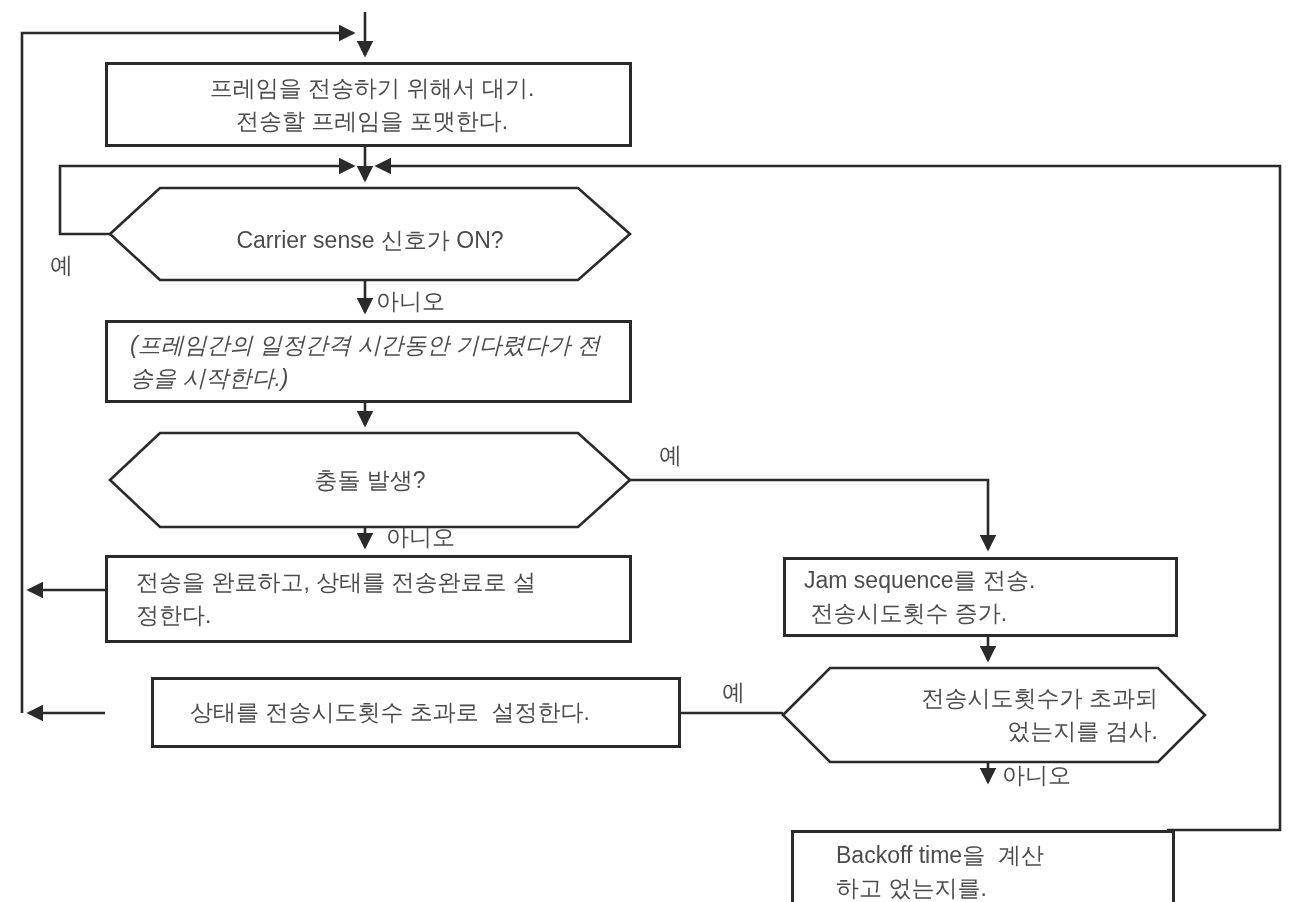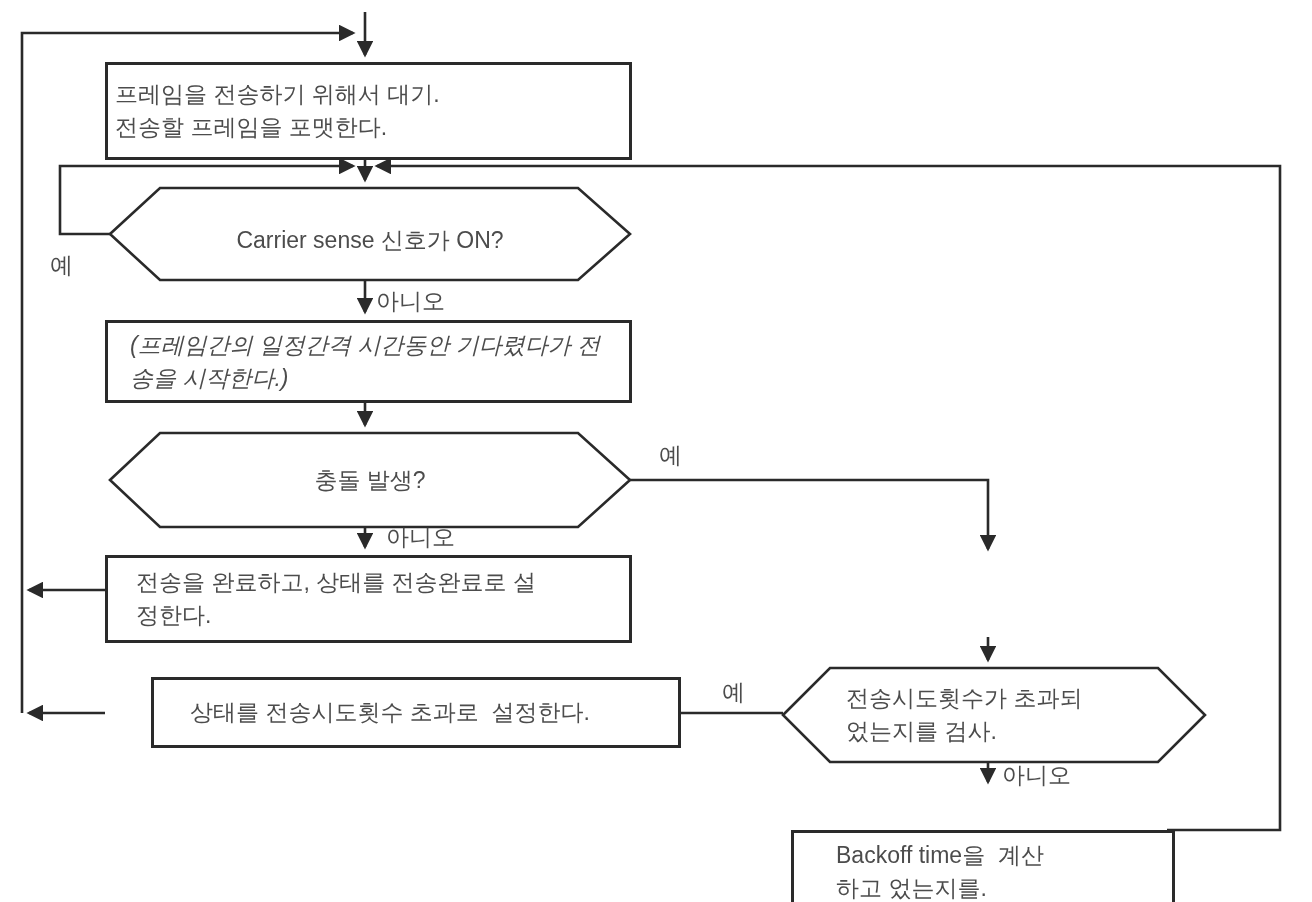--- a/index.html
+++ b/index.html
@@ -35,20 +35,21 @@
   }
   .hex-label {
     position: absolute;
     display: flex;
     flex-direction: column;
     justify-content: center;
     font-size: 23px;
     line-height: 33px;
     white-space: pre-wrap;
     pointer-events: none;
+    align-items: flex-end;
   }
   .hex-label.center { align-items: center; }
   .edge-label {
     position: absolute;
     font-size: 23px;
     line-height: 26px;
     color: var(--text);
     white-space: pre;
   }
   .italic { font-style: italic; }
@@ -94,39 +95,43 @@
 
       <path d="M988,762 L988,782" marker-end="url(#arr)"></path>
     </g>
     <g class="hex">
       <polygon points="110,234 160,188 578,188 630,234 578,280 160,280"></polygon>
       <polygon points="110,480 160,433 578,433 630,480 578,527 160,527"></polygon>
       <polygon points="783,715 830,668 1158,668 1205,715 1158,762 830,762"></polygon>
     </g>
   </svg>
 
-  <div class="node" style="left:105px; top:62px; width:527px; height:98px; padding-left:7px;">
+  <div class="node" style="left:105px; top:62px; width:527px; height:85px; padding-left:7px;align-items:center;">
     <span>프레임을 전송하기 위해서 대기.</span>
     <span>전송할 프레임을 포맷한다.</span>
   </div>
 
   <div class="node italic" style="left:105px; top:320px; width:527px; height:83px; padding-left:22px;">
     <span>(프레임간의 일정간격 시간동안 기다렸다가 전</span>
     <span>송을 시작한다.)</span>
   </div>
 
   <div class="node" style="left:105px; top:555px; width:527px; height:88px; padding-left:28px;">
     <span>전송을 완료하고, 상태를 전송완료로 설</span>
     <span>정한다.</span>
   </div>
 
   <div class="node" style="left:105px; top:677px; width:530px; height:71px; padding-left:36px;margin-left:46px;">
     <span>상태를 전송시도횟수 초과로  설정한다.</span>
   </div>
 
+  <div class="node" style="left:783px; top:557px; width:395px; height:80px; padding-left:18px;">
+    <span>Jam sequence를 전송.</span>
+    <span> 전송시도횟수 증가.</span>
+  </div>
 
   <div class="node" style="left:783px; top:830px; width:384px; height:83px; padding-left:42px;margin-left:8px;">
     <span>Backoff time을  계산</span>
     <span>하고 었는지를.</span>
   </div>
 
   <div class="hex-label center" style="left:110px; top:188px; width:520px; height:104px;">
     <span>Carrier sense 신호가 ON?</span>
   </div>
 

